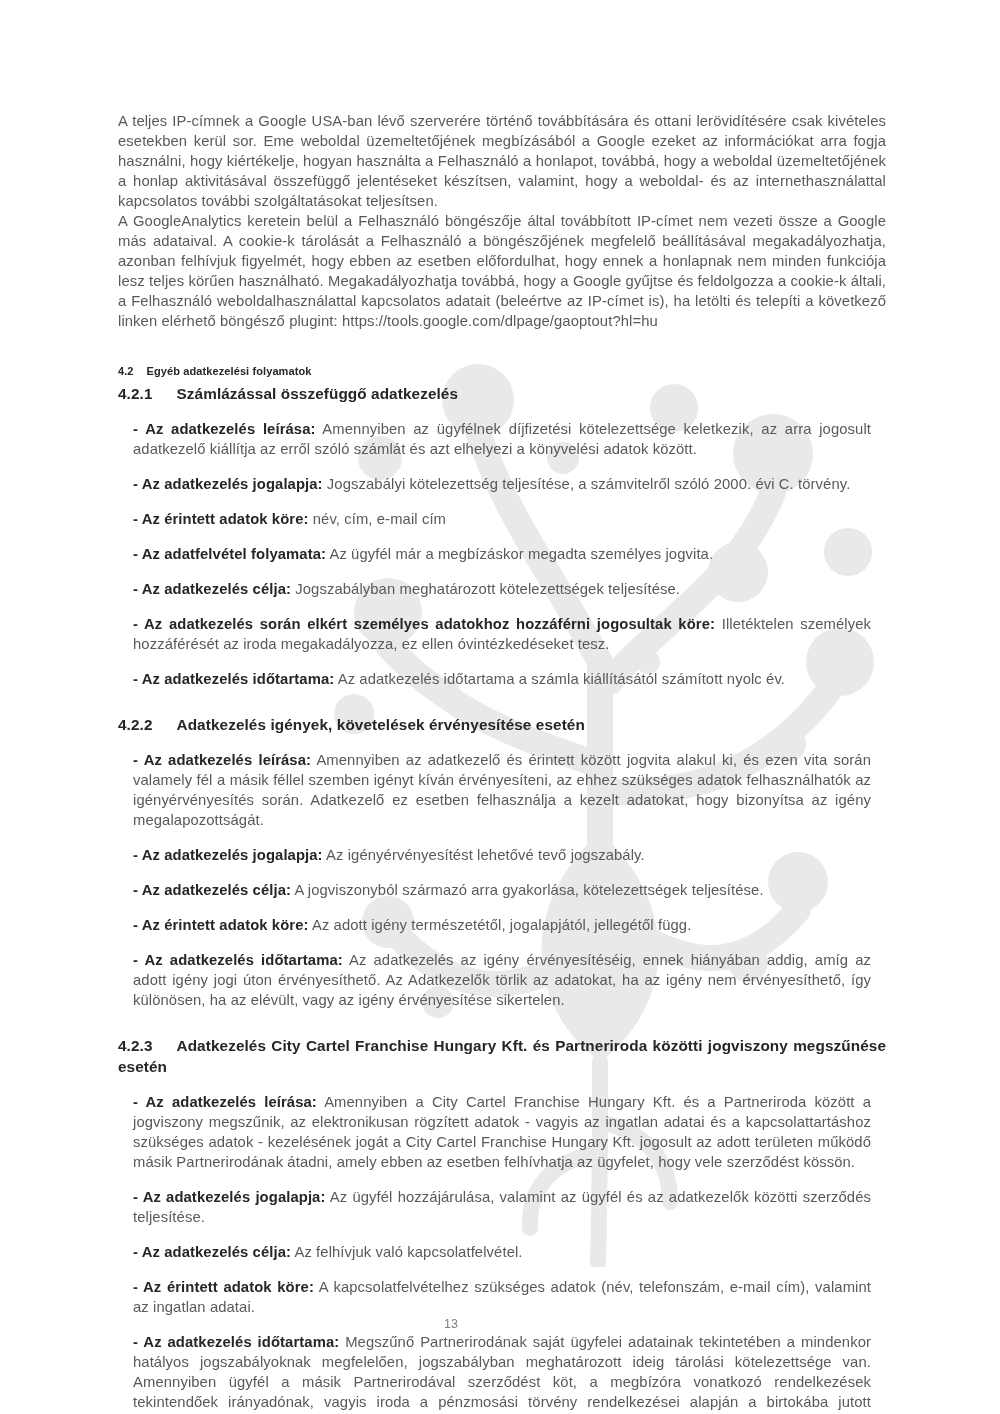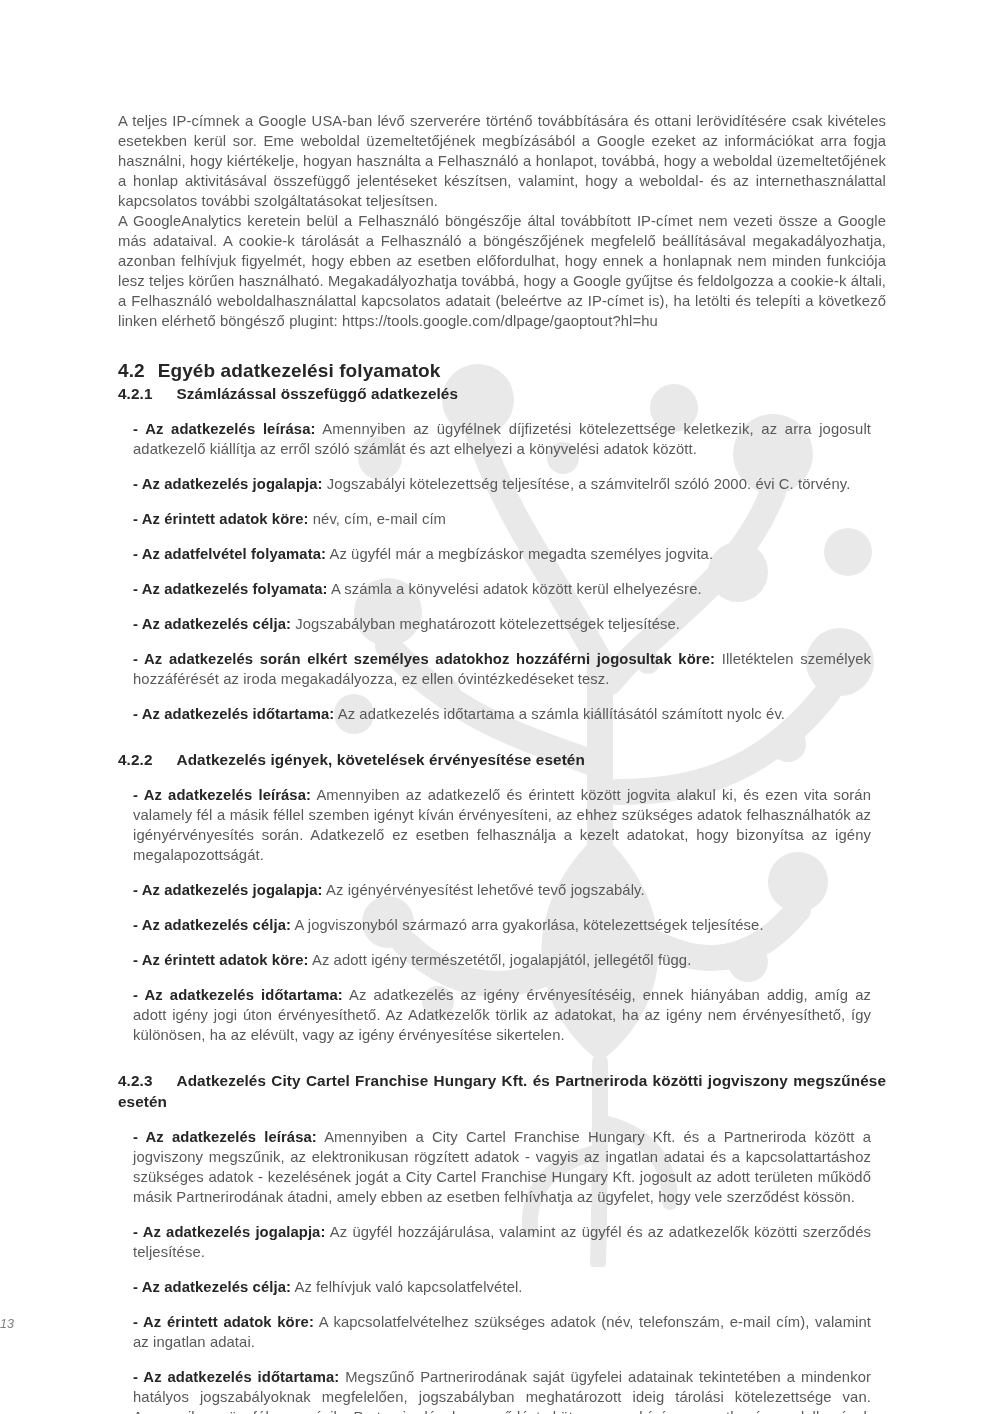--- a/index.html
+++ b/index.html
@@ -16,38 +16,37 @@
   }
   .content{
     position:absolute;left:118px;top:111px;width:768px;z-index:1;
     color:#58595b;
     font-size:14.8px;line-height:20px;
     text-align:justify;
     letter-spacing:0.1px;
   }
   .para{margin:0;}
   .h2{
-    font-size:19px;line-height:22px;color:#262626;font-weight:bold;
+    font-size:11px;line-height:22px;color:#262626;font-weight:bold;
     margin:29px 0 1px 0;text-align:left;letter-spacing:0.1px;
   }
   .num2{margin-right:13px;}
   .h3{
     font-size:15.3px;line-height:21px;color:#262626;font-weight:bold;
     margin:0 0 1px 0;text-align:justify;letter-spacing:0.1px;
   }
   .h3.mt{margin-top:25px;}
   .num3{margin-right:24px;}
   .bullet{margin:15px;}
   .lbl{color:#262626;font-weight:bold;}
   .url{color:#58595b;text-decoration:none;cursor:pointer;}
   .footer{
     position:absolute;left:0;top:1317px;width:100%;
-    color:#7f7f7f;font-size:12.5px;z-index:1;
+    text-align:center;color:#7f7f7f;font-size:12.5px;z-index:1;
     font-family:"Liberation Sans",sans-serif;
-    font-style:italic;
   }
 </style>
 </head>
 <body>
 
 <div class="page">
 
   <svg class="watermark" viewBox="0 0 565 905" xmlns="http://www.w3.org/2000/svg" aria-hidden="true">
     <g fill="#e9e9e9" stroke="none">
       <circle cx="160" cy="38" r="36"></circle>
@@ -94,21 +93,20 @@
     <p class="para"><span>A GoogleAnalytics keretein belül a Felhasználó böngészője által továbbított IP-címet nem vezeti össze a Google más adataival. A cookie-k tárolását a Felhasználó a böngészőjének megfelelő beállításával megakadályozhatja, azonban felhívjuk figyelmét, hogy ebben az esetben előfordulhat, hogy ennek a honlapnak nem minden funkciója lesz teljes körűen használható. Megakadályozhatja továbbá, hogy a Google gyűjtse és feldolgozza a cookie-k általi, a Felhasználó weboldalhasználattal kapcsolatos adatait (beleértve az IP-címet is), ha letölti és telepíti a következő linken elérhető böngésző plugint:</span> <span class="url">https://tools.google.com/dlpage/gaoptout?hl=hu</span></p>
 
     <h2 class="h2"><span class="num2">4.2</span><span>Egyéb adatkezelési folyamatok</span></h2>
 
     <h3 class="h3"><span class="num3">4.2.1</span><span>Számlázással összefüggő adatkezelés</span></h3>
 
     <p class="bullet"><b class="lbl">- Az adatkezelés leírása:</b> <span>Amennyiben az ügyfélnek díjfizetési kötelezettsége keletkezik, az arra jogosult adatkezelő kiállítja az erről szóló számlát és azt elhelyezi a könyvelési adatok között.</span></p>
     <p class="bullet"><b class="lbl">- Az adatkezelés jogalapja:</b> <span>Jogszabályi kötelezettség teljesítése, a számvitelről szóló 2000. évi C. törvény.</span></p>
     <p class="bullet"><b class="lbl">- Az érintett adatok köre:</b> <span>név, cím, e-mail cím</span></p>
     <p class="bullet"><b class="lbl">- Az adatfelvétel folyamata:</b> <span>Az ügyfél már a megbízáskor megadta személyes jogvita.</span></p>
-    <p class="bullet"><b class="lbl">- Az adatkezelés folyamata:</b> <span>A számla a könyvelési adatok között kerül elhelyezésre.</span></p>
     <p class="bullet"><b class="lbl">- Az adatkezelés célja:</b> <span>Jogszabályban meghatározott kötelezettségek teljesítése.</span></p>
     <p class="bullet"><b class="lbl">- Az adatkezelés során elkért személyes adatokhoz hozzáférni jogosultak köre:</b> <span>Illetéktelen személyek hozzáférését az iroda megakadályozza, ez ellen óvintézkedéseket tesz.</span></p>
     <p class="bullet"><b class="lbl">- Az adatkezelés időtartama:</b> <span>Az adatkezelés időtartama a számla kiállításától számított nyolc év.</span></p>
 
     <h3 class="h3 mt"><span class="num3">4.2.2</span><span>Adatkezelés igények, követelések érvényesítése esetén</span></h3>
 
     <p class="bullet"><b class="lbl">- Az adatkezelés leírása:</b> <span>Amennyiben az adatkezelő és érintett között jogvita alakul ki, és ezen vita során valamely fél a másik féllel szemben igényt kíván érvényesíteni, az ehhez szükséges adatok felhasználhatók az igényérvényesítés során. Adatkezelő ez esetben felhasználja a kezelt adatokat, hogy bizonyítsa az igény megalapozottságát.</span></p>
     <p class="bullet"><b class="lbl">- Az adatkezelés jogalapja:</b> <span>Az igényérvényesítést lehetővé tevő jogszabály.</span></p>
     <p class="bullet"><b class="lbl">- Az adatkezelés célja:</b> <span>A jogviszonyból származó arra gyakorlása, kötelezettségek teljesítése.</span></p>
     <p class="bullet"><b class="lbl">- Az érintett adatok köre:</b> <span>Az adott igény természetétől, jogalapjától, jellegétől függ.</span></p>

